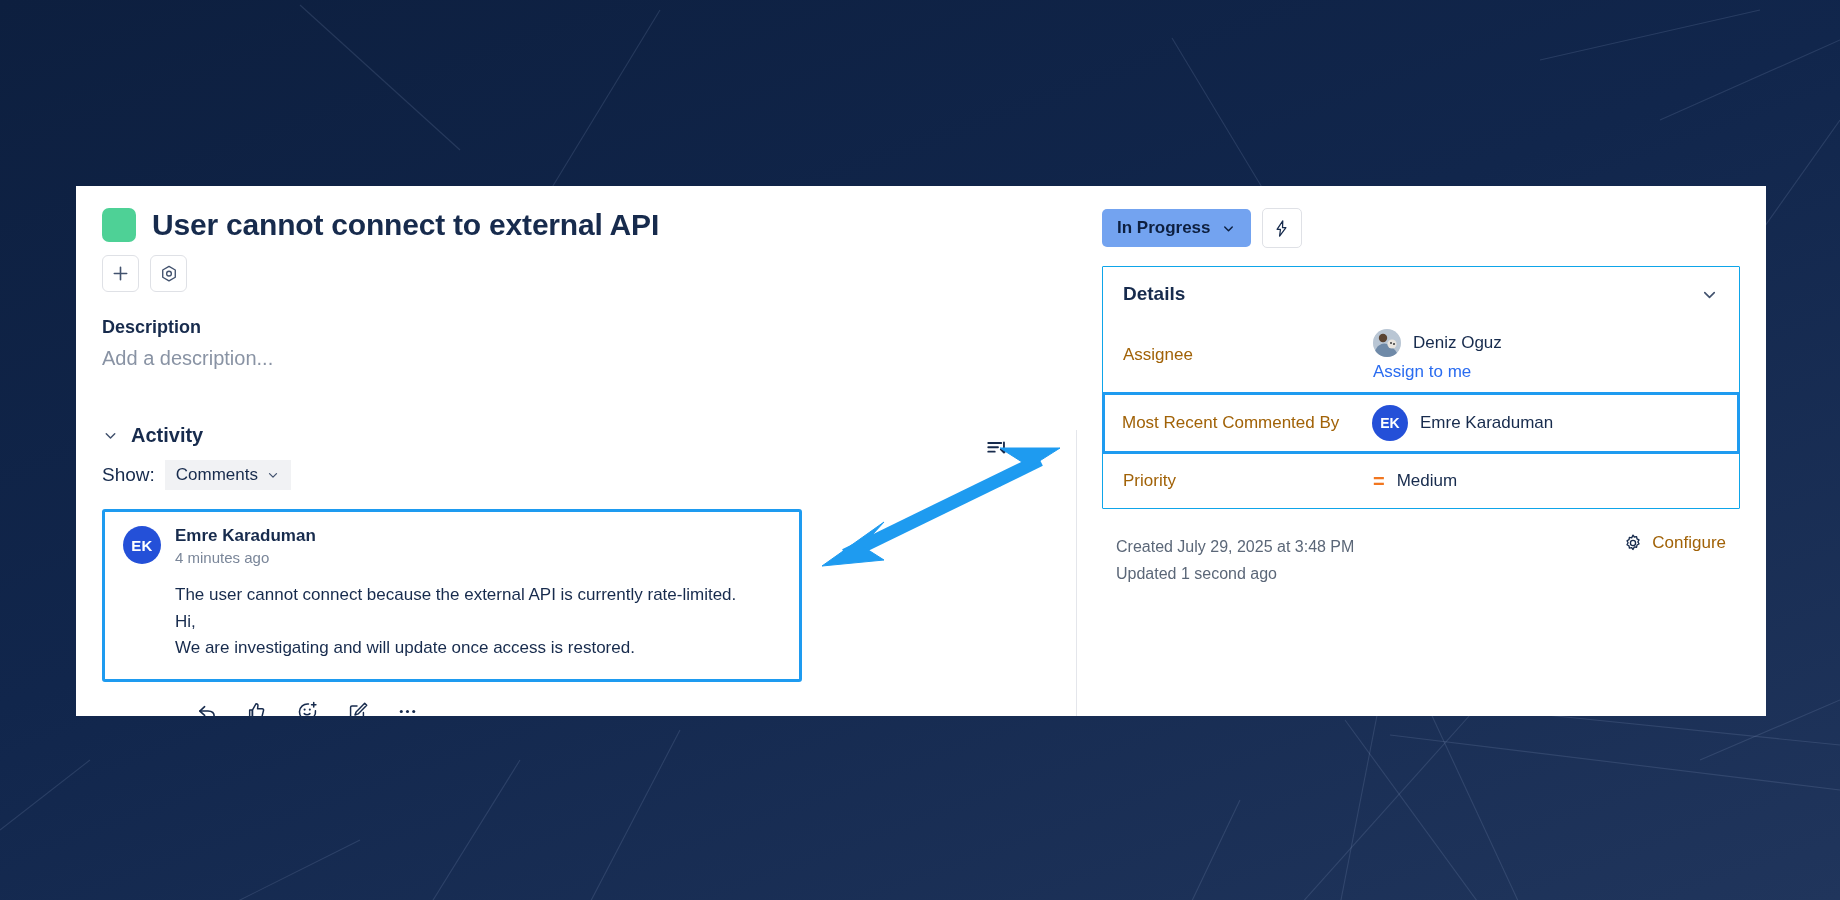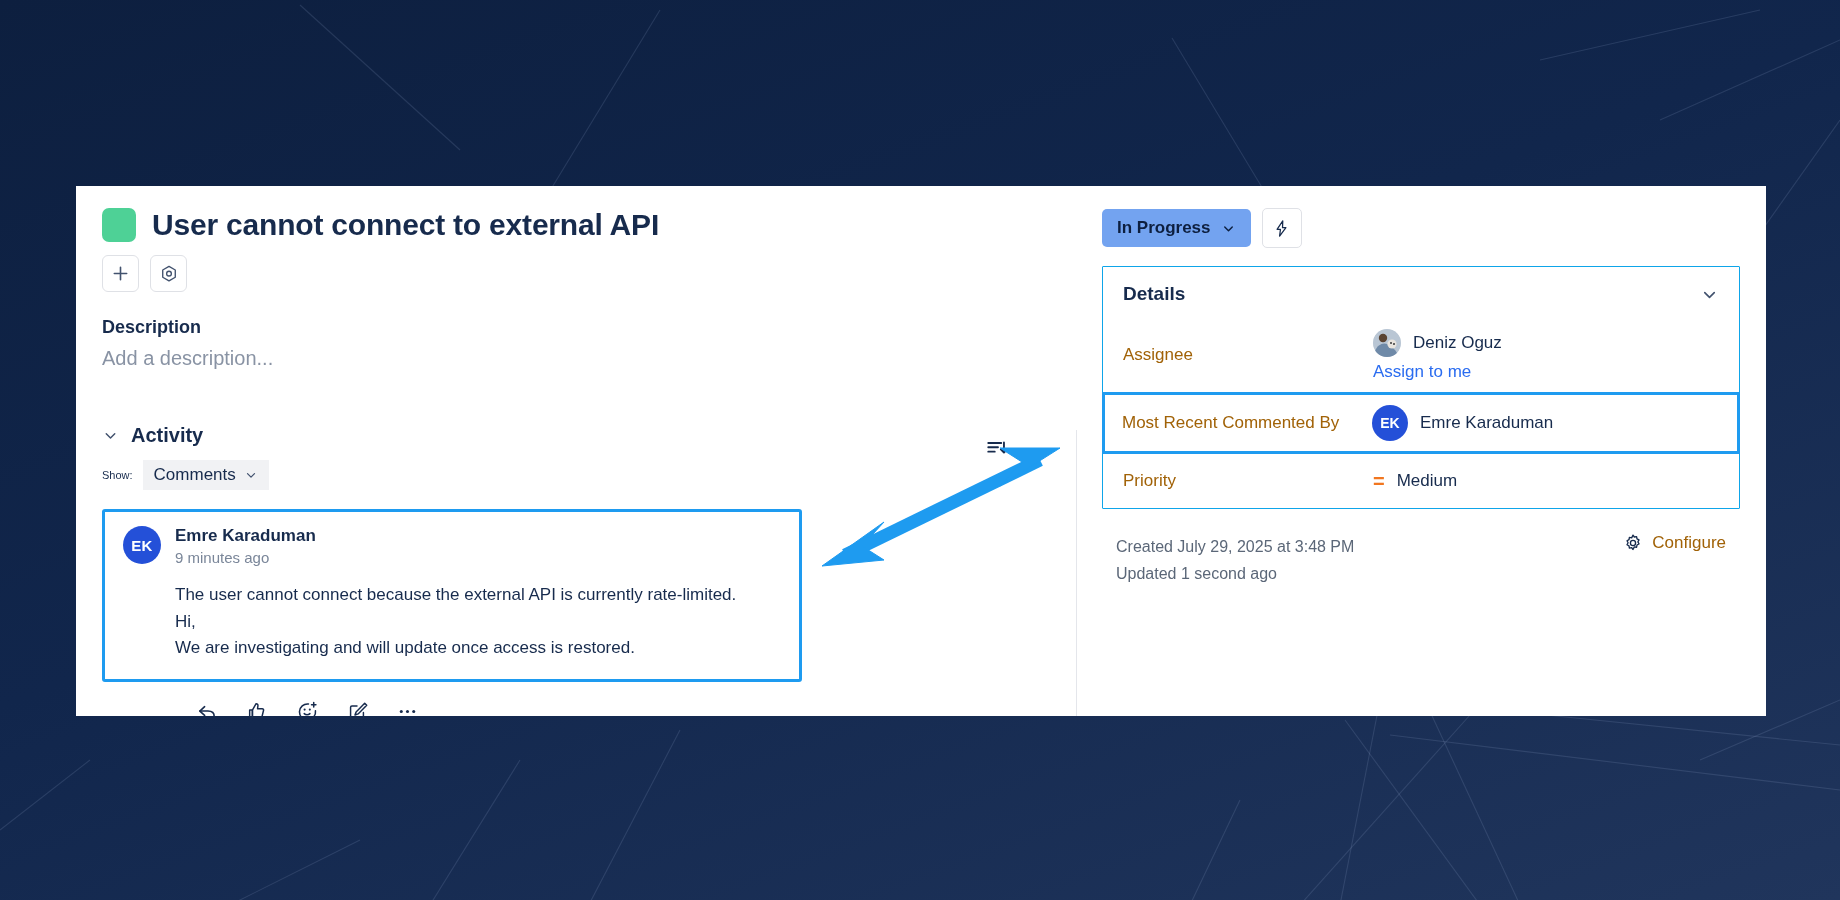--- a/index.html
+++ b/index.html
@@ -113,21 +113,21 @@
     color: #172b4d;
   }
 
   .show-row {
     display: flex;
     align-items: center;
     gap: 10px;
     margin-top: 13px;
   }
   .show-label {
-    font-size: 11px;
+    font-size: 19px;
     color: #172b4d;
   }
   .show-select {
     display: flex;
     align-items: center;
     gap: 8px;
     background: #f1f2f4;
     border-radius: 0;
     padding: 5px 11px;
     font-size: 17px;
@@ -431,21 +431,21 @@
           <path d="M5 8l5 5 5-5" fill="none" stroke="#42526e" stroke-width="1.8" stroke-linecap="round" stroke-linejoin="round"></path>
         </svg>
       </div>
     </div>
 
     <div class="comment-wrap">
       <div class="comment-head">
         <div class="avatar-circle">EK</div>
         <div>
           <div class="comment-author">Emre Karaduman</div>
-          <div class="comment-time">9 minutes ago</div>
+          <div class="comment-time">4 minutes ago</div>
         </div>
       </div>
       <div class="comment-body">
         <div>The user cannot connect because the external API is currently rate-limited.</div>
         <div>Hi,</div>
         <div>We are investigating and will update once access is restored.</div>
       </div>
     </div>
 
     <div class="comment-actions">

